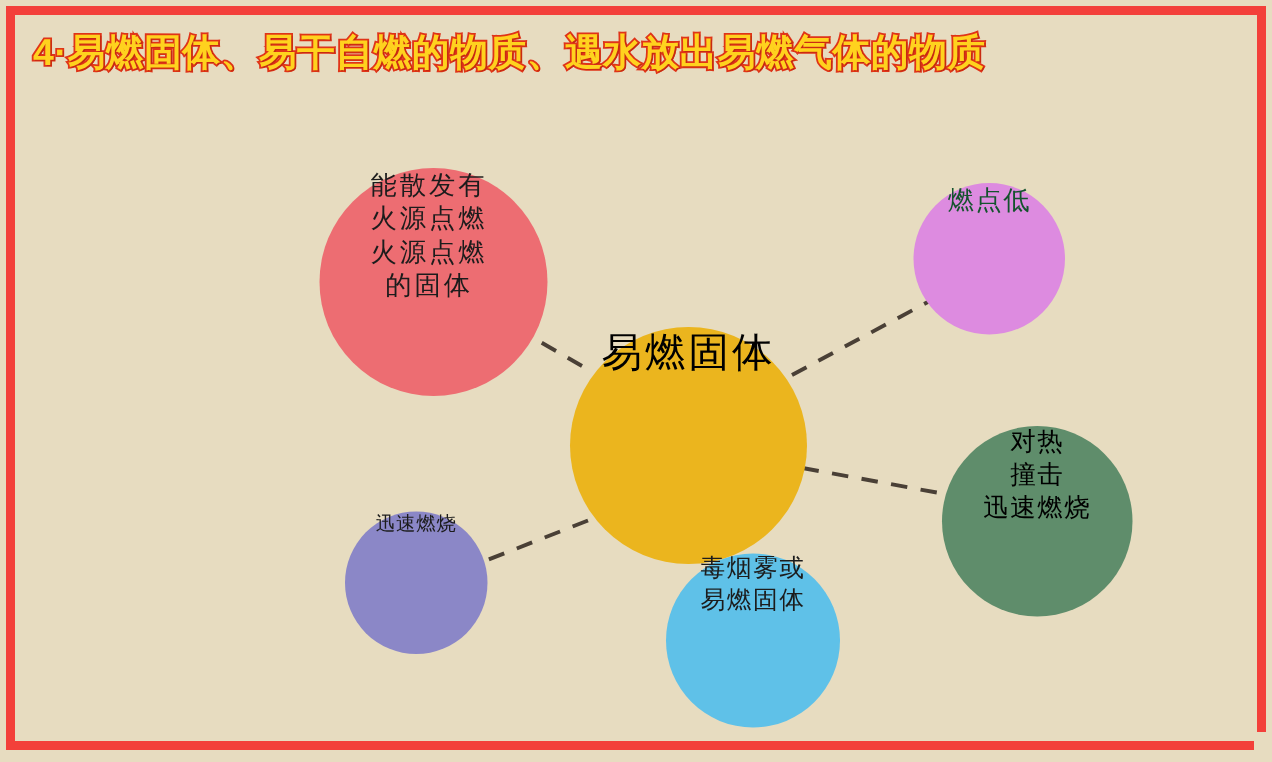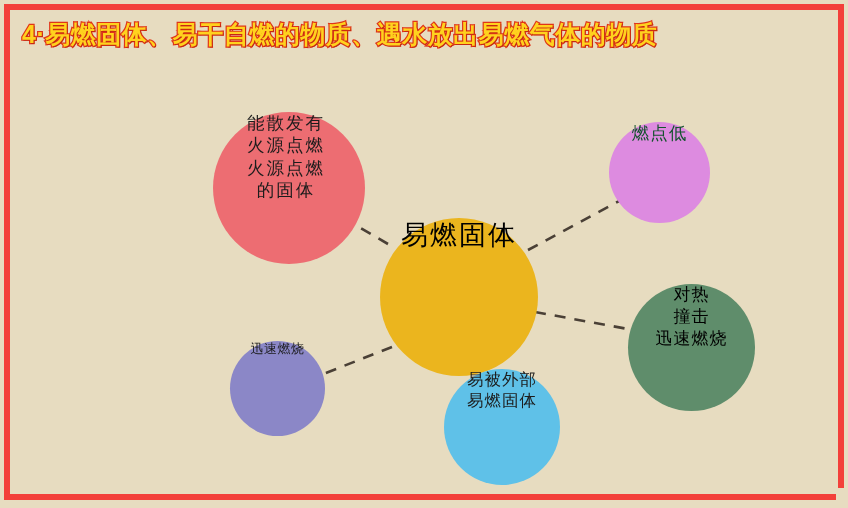--- a/index.html
+++ b/index.html
@@ -155,21 +155,21 @@
   <div class="node node-sensitive">
     <span class="label">
       <span>对热</span><br>
       <span>撞击</span><br>
       <span>迅速燃烧</span>
     </span>
   </div>
 
   <div class="node node-external">
     <span class="label">
-      <span>易被外部</span><br>
+      <span>毒烟雾或</span><br>
       <span>易燃固体</span>
     </span>
   </div>
 
   <div class="node node-rapid">
     <span class="label">迅速燃烧</span>
   </div>
 
 </div>
 

